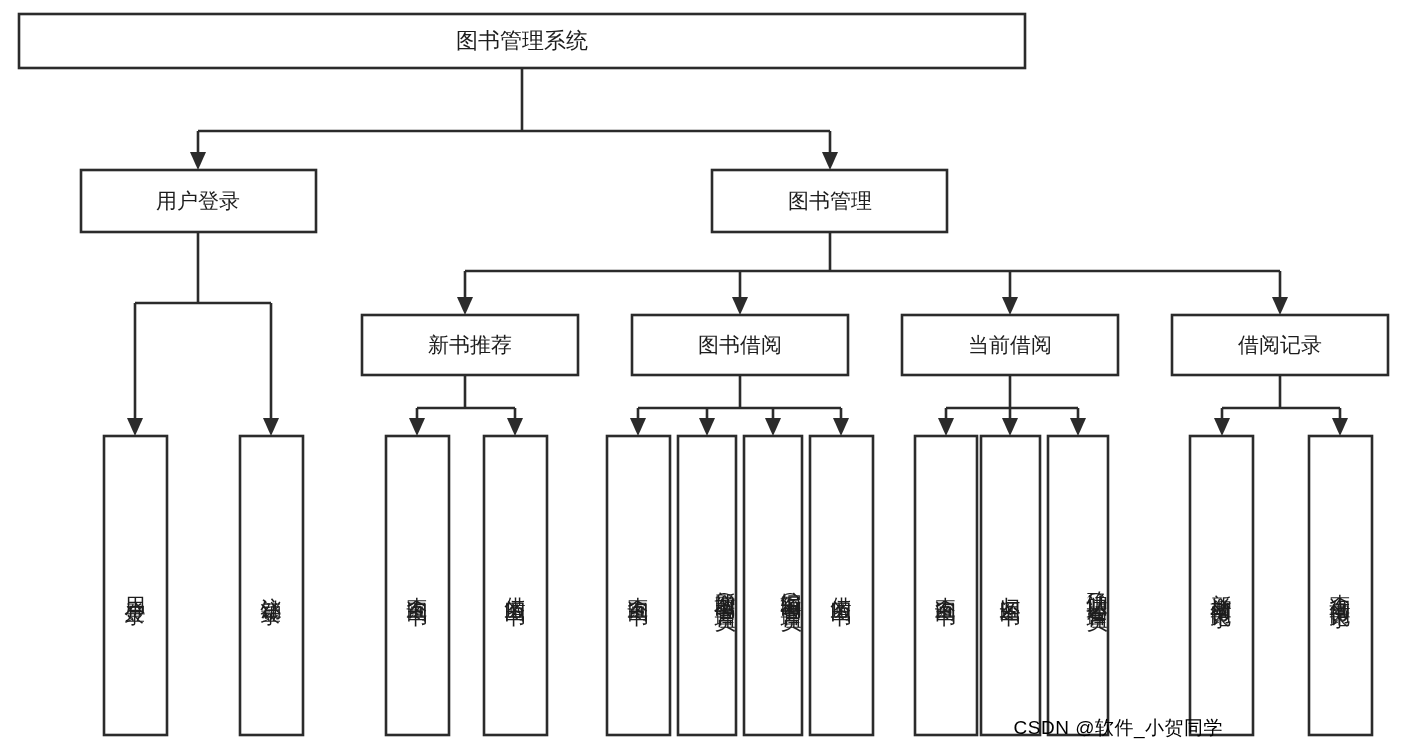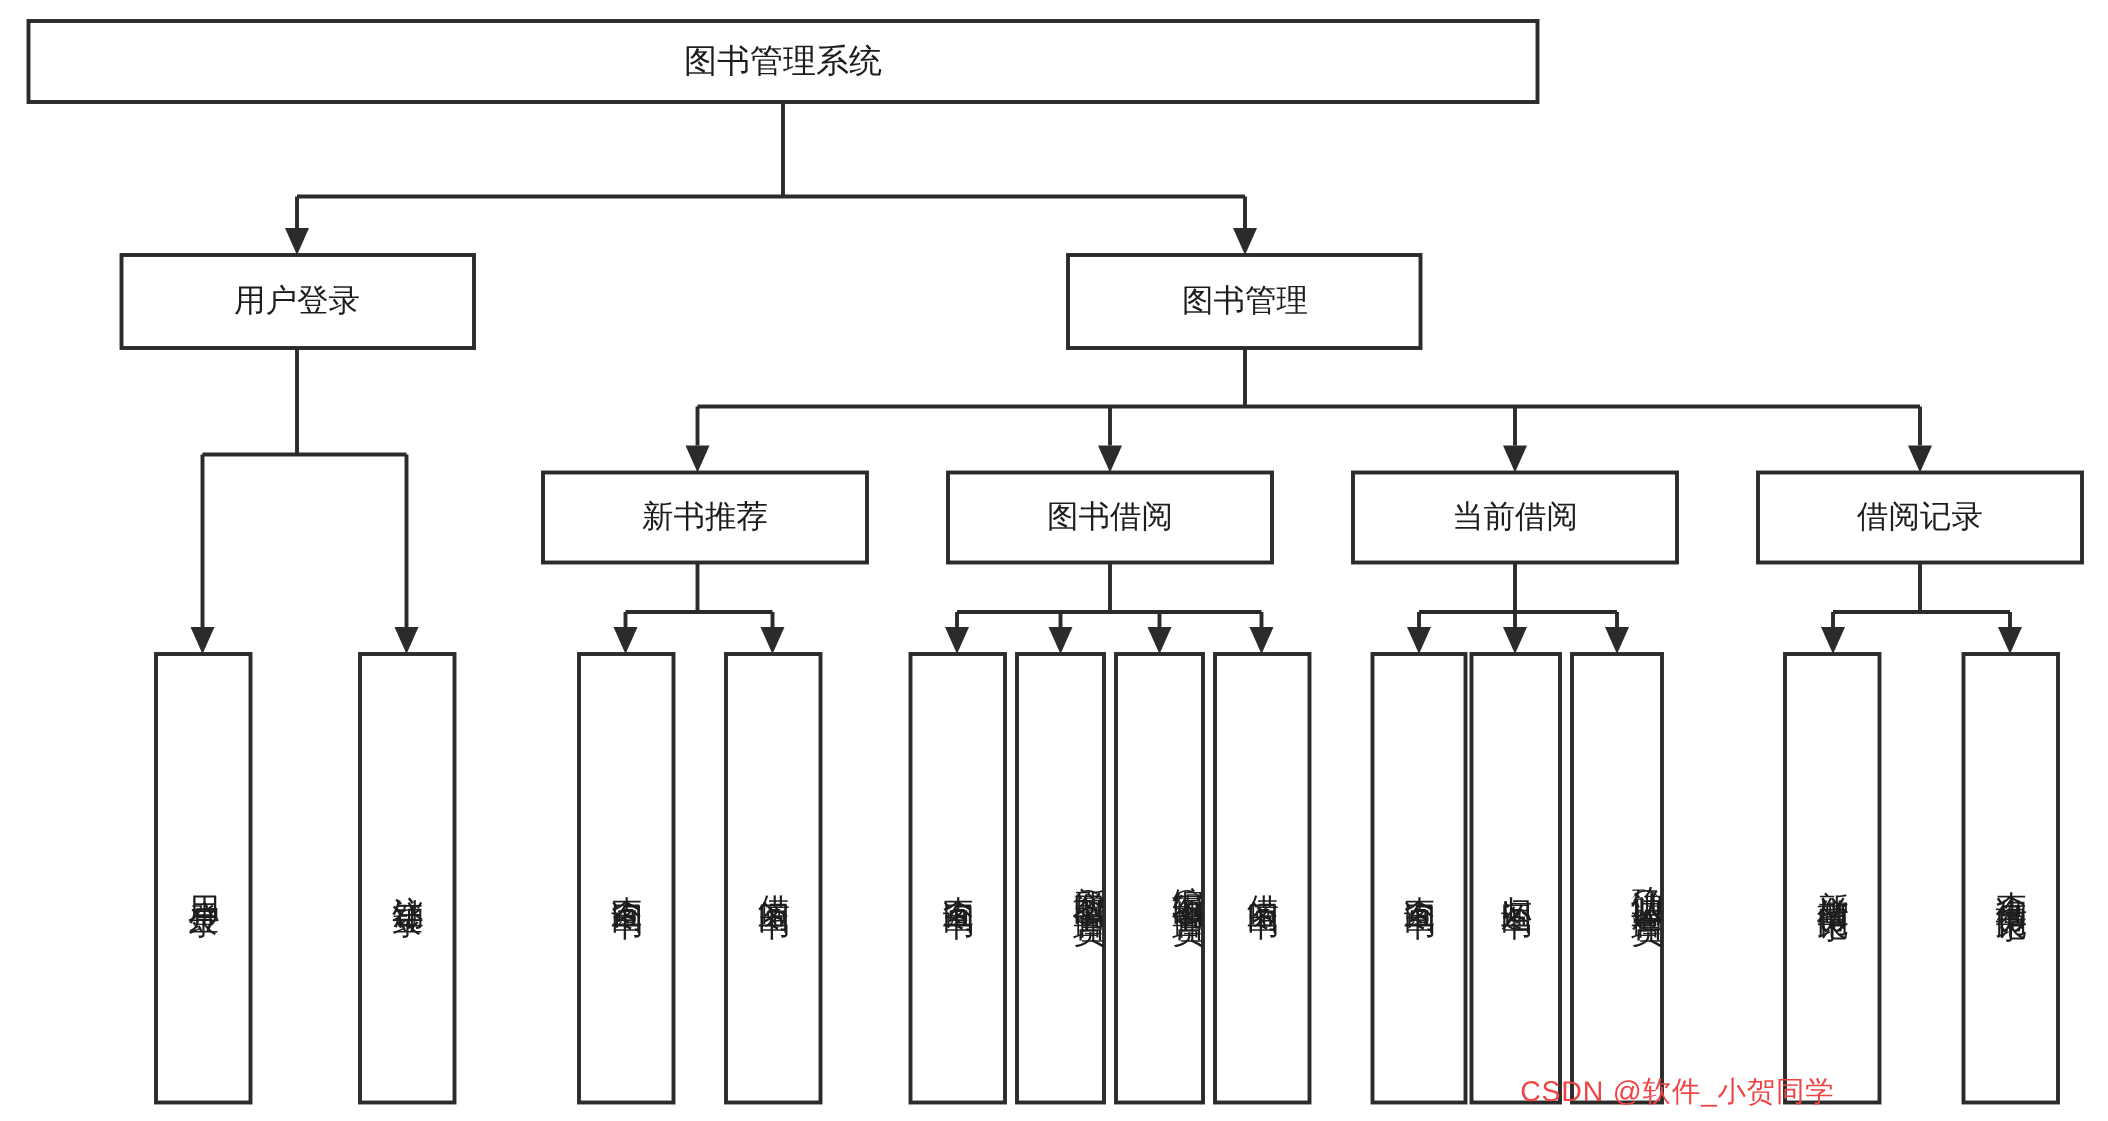--- a/index.html
+++ b/index.html
@@ -63,21 +63,21 @@
     text-align: center;
     white-space: nowrap;
     pointer-events: none;
   }
   .watermark {
     position: absolute;
     right: 14px;
     bottom: 6px;
     font-family: "Liberation Sans", "DejaVu Sans", sans-serif;
     font-size: 19px;
-    color: #ef4444;
+    color: #000000;
     letter-spacing: 0.5px;
     white-space: nowrap;
   }
 </style>
 </head>
 <body>
 
 <div id="diagram-root">
 
   <svg class="diagram" viewBox="0 0 1405 747">

